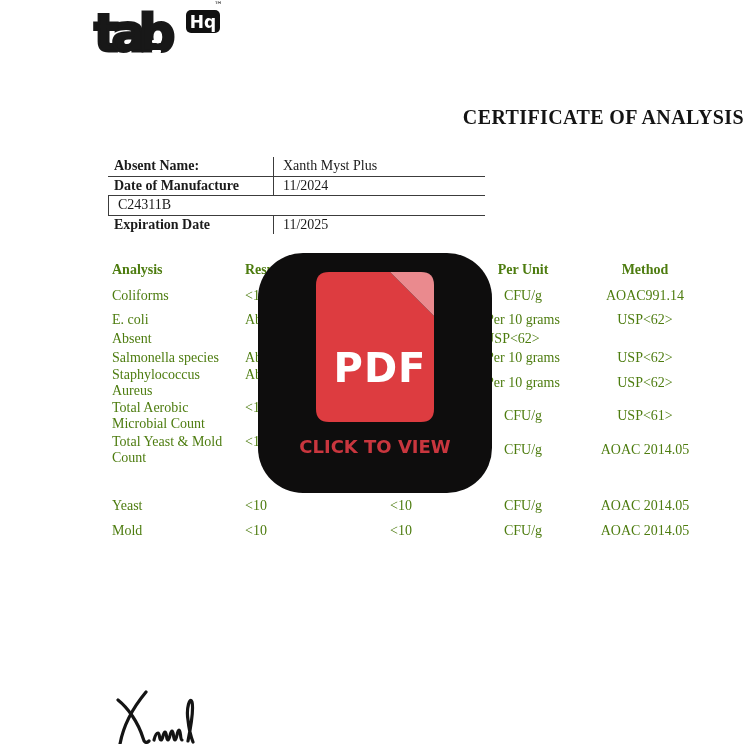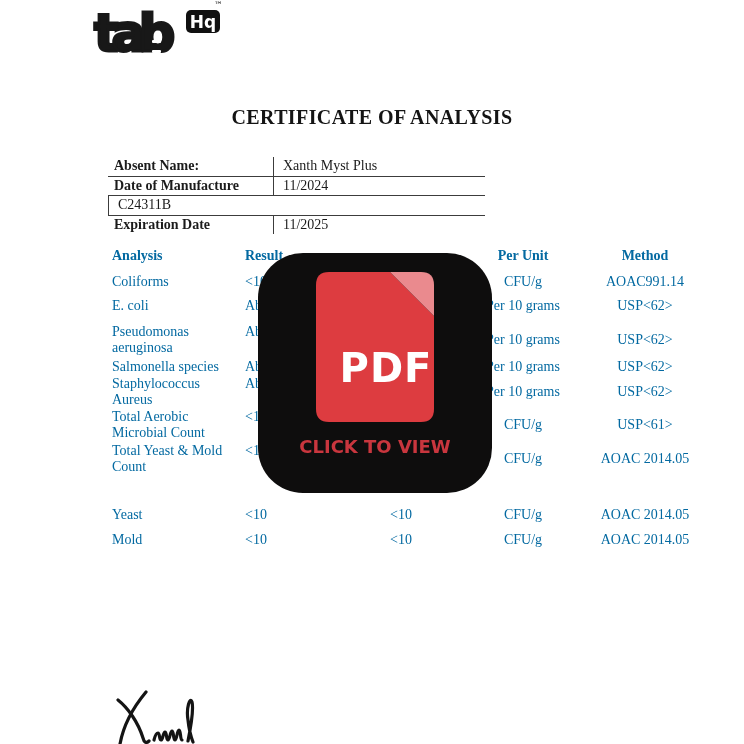--- a/index.html
+++ b/index.html
@@ -11,46 +11,46 @@
   .logo-text{position:absolute;left:2px;top:8px;font-family:"DejaVu Sans",sans-serif;
              font-weight:bold;font-size:51px;line-height:1;letter-spacing:-7px;color:#181818;margin-left:36px;
              -webkit-text-stroke:3px #181818;}
   .tick{position:absolute;width:9px;height:3px;background:#ffffff;border-radius:1px;}
   .hq-badge{position:absolute;left:130px;top:10px;width:34px;height:23px;background:#101010;
             border-radius:5px;color:#ffffff;font-family:"DejaVu Sans",sans-serif;font-weight:bold;
             font-size:17px;display:flex;align-items:center;justify-content:center;}
   .tm{position:absolute;left:158px;top:0;font-family:"DejaVu Sans",sans-serif;font-size:9px;color:#181818;}
 
   
-  .title{position:absolute;left:0;top:106px;width:744px;text-align:center;font-weight:bold;
+  .title{position:absolute;left:0;top:106px;width:744px;text-align:right;font-weight:bold;
          font-size:20px;letter-spacing:0.4px;color:#141414;}
 
   
   .ptable{position:absolute;left:108px;top:157px;width:377px;font-size:14px;}
   .prow{display:flex;height:18.5px;line-height:18.5px;}
   .prow.b{border-bottom:1.5px solid #3c3c3c;}
   .plabel{width:165px;font-weight:bold;padding-left:6px;box-sizing:border-box;}
   .pvalue{flex:1;border-left:1.3px solid #3c3c3c;padding-left:9px;}
 
   
-  .atable{position:absolute;left:112px;top:248px;width:600px;font-size:14px;line-height:16px;color:#0369a1;}
+  .atable{position:absolute;left:112px;top:262px;width:600px;font-size:14px;line-height:16px;color:#4d7c0f;}
   .arow{display:flex;align-items:center;}
   .arow .c1,.arow .c2{align-self:flex-start;}
   .c1{width:133px;padding-right:4px;box-sizing:border-box;}
   .c2{width:145px;}
   .c3{width:78px;}
   .c4{width:110px;text-align:center;}
   .c5{width:134px;text-align:center;}
   .hdr{font-weight:bold;}
 
   
   .overlay{position:absolute;left:258px;top:253px;width:234px;height:240px;background:#0e0d0d;
            border-radius:45px;z-index:10;cursor:pointer;}
   .pdf-icon{position:absolute;left:58px;top:19px;}
-  .pdf-label{position:absolute;left:62px;top:92px;width:132px;text-align:center;
+  .pdf-label{position:absolute;left:56px;top:92px;width:132px;text-align:center;
              font-family:"DejaVu Sans",sans-serif;font-weight:bold;font-size:40px;color:#ffffff;
              letter-spacing:1px;}
   .cta{position:absolute;left:0;top:183px;width:234px;text-align:center;
        font-family:"DejaVu Sans",sans-serif;font-weight:bold;font-size:18px;color:#c9363e;}
 
   
   .signature{position:absolute;left:110px;top:688px;}
 </style>
 </head>
 <body>
@@ -98,29 +98,28 @@
     <div class="c5 hdr">Method</div>
   </div>
 
   <div class="arow" style="margin-bottom:8px;">
     <div class="c1">Coliforms</div>
     <div class="c2">&lt;10</div>
     <div class="c3"></div>
     <div class="c4">CFU/g</div>
     <div class="c5">AOAC991.14</div>
   </div>
-  <div class="arow" style="margin-bottom:10px;">
+  <div class="arow" style="margin-bottom:3px;">
     <div class="c1">E. coli</div>
     <div class="c2">Absent</div>
     <div class="c3"></div>
     <div class="c4">Per 10 grams</div>
     <div class="c5">USP&lt;62&gt;</div>
   </div>
   <div class="arow" style="margin-bottom:3px;">
-    <div class="c1">Pseudomonas aeruginosa</div>
     <div class="c2">Absent</div>
     <div class="c3"></div>
     <div class="c4">Per 10 grams</div>
     <div class="c5">USP&lt;62&gt;</div>
   </div>
   <div class="arow" style="margin-bottom:1px;">
     <div class="c1">Salmonella species</div>
     <div class="c2">Absent</div>
     <div class="c3"></div>
     <div class="c4">Per 10 grams</div>

